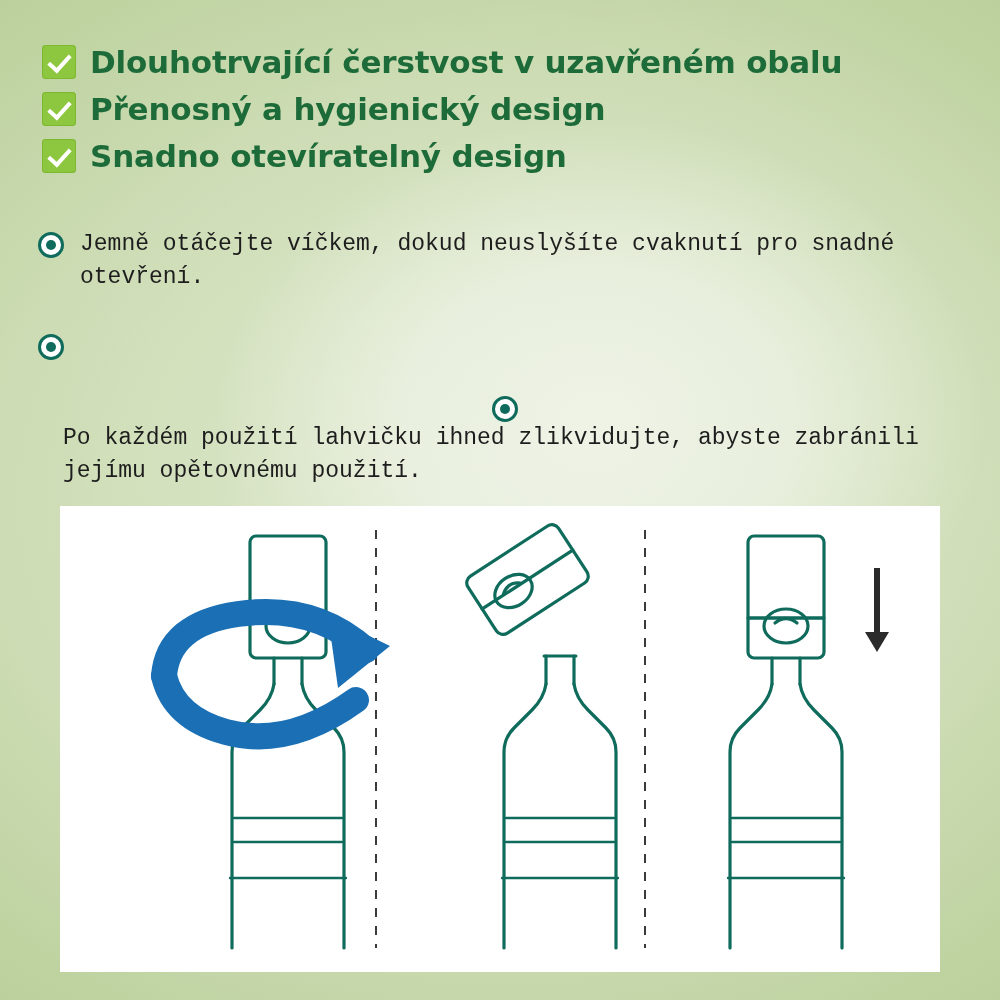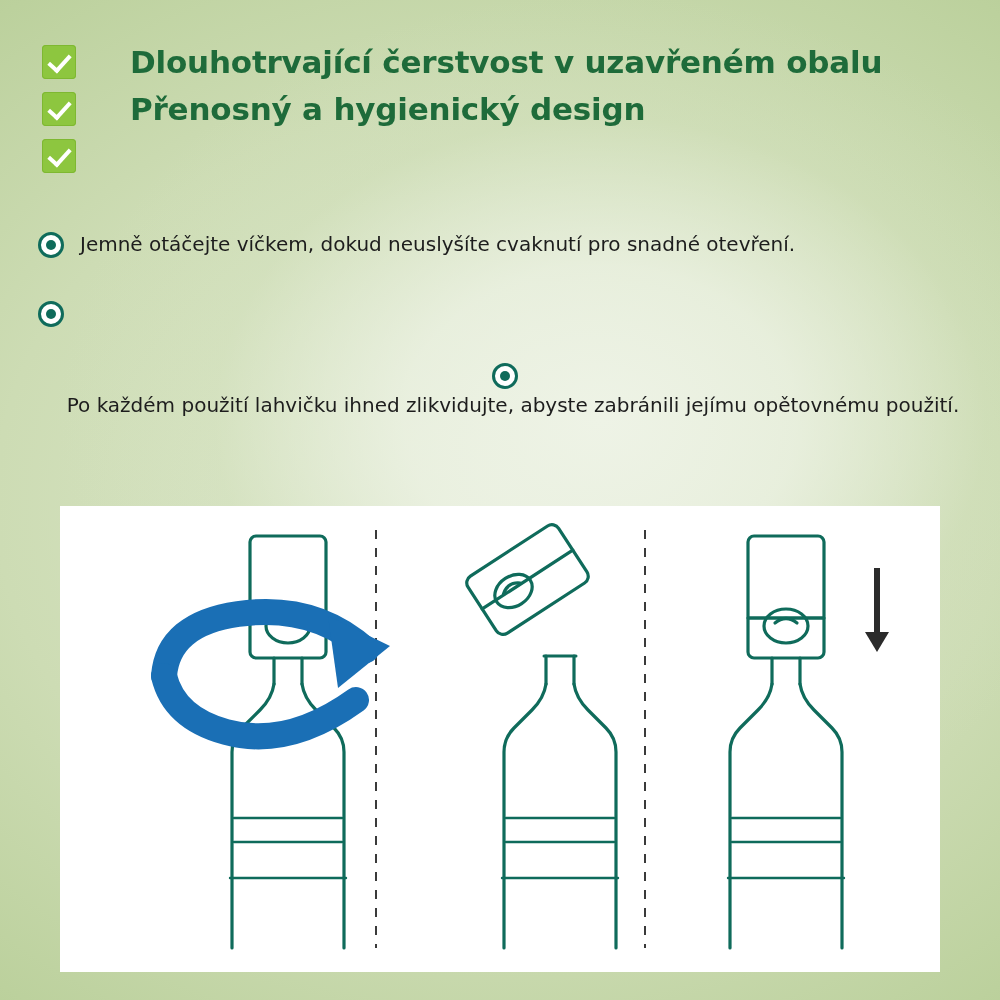--- a/index.html
+++ b/index.html
@@ -25,21 +25,20 @@
   .checklist {
     position: absolute;
     left: 42px;
     top: 42px;
     width: 930px;
   }
   .check-row {
     display: flex;
     align-items: flex-start;
     margin-bottom: 7px;
-    gap: 40px;
   }
   .check-box {
     flex: 0 0 auto;
     width: 34px;
     height: 34px;
     margin-right: 14px;
     margin-top: 3px;
     border-radius: 4px;
     background: #8dc63f;
     position: relative;
@@ -100,24 +99,25 @@
     position: absolute;
     left: 50%;
     top: 50%;
     transform: translate(-50%, -50%);
     width: 10px;
     height: 10px;
     border-radius: 50%;
     background: #0f6b5b;
   }
   .bullet-text {
-    font-size: 20px;
+    font-size: 23px;
     color: #1d1d1d;
     line-height: 33px;
     max-width: 900px;
+    font-family: Liberation Mono, monospace;
   }
   
   .illustration {
     position: absolute;
     left: 60px;
     top: 506px;
     width: 880px;
     height: 466px;
     background: #ffffff;
   }
@@ -137,20 +137,21 @@
       <span class="check-text">Dlouhotrvající čerstvost v uzavřeném obalu</span>
     </div>
 
     <div class="check-row">
       <span class="check-box"></span>
       <span class="check-text">Přenosný a hygienický design</span>
     </div>
 
     <div class="check-row">
       <span class="check-box"></span>
+      <span class="check-text">Snadno otevíratelný design</span>
     </div>
 
   </div>
 
   <div class="bullets">
 
     <div class="bullet-row">
       <span class="bullet-dot"></span>
       <span class="bullet-text">Jemně otáčejte víčkem, dokud neuslyšíte cvaknutí pro snadné otevření.</span>
     </div>

